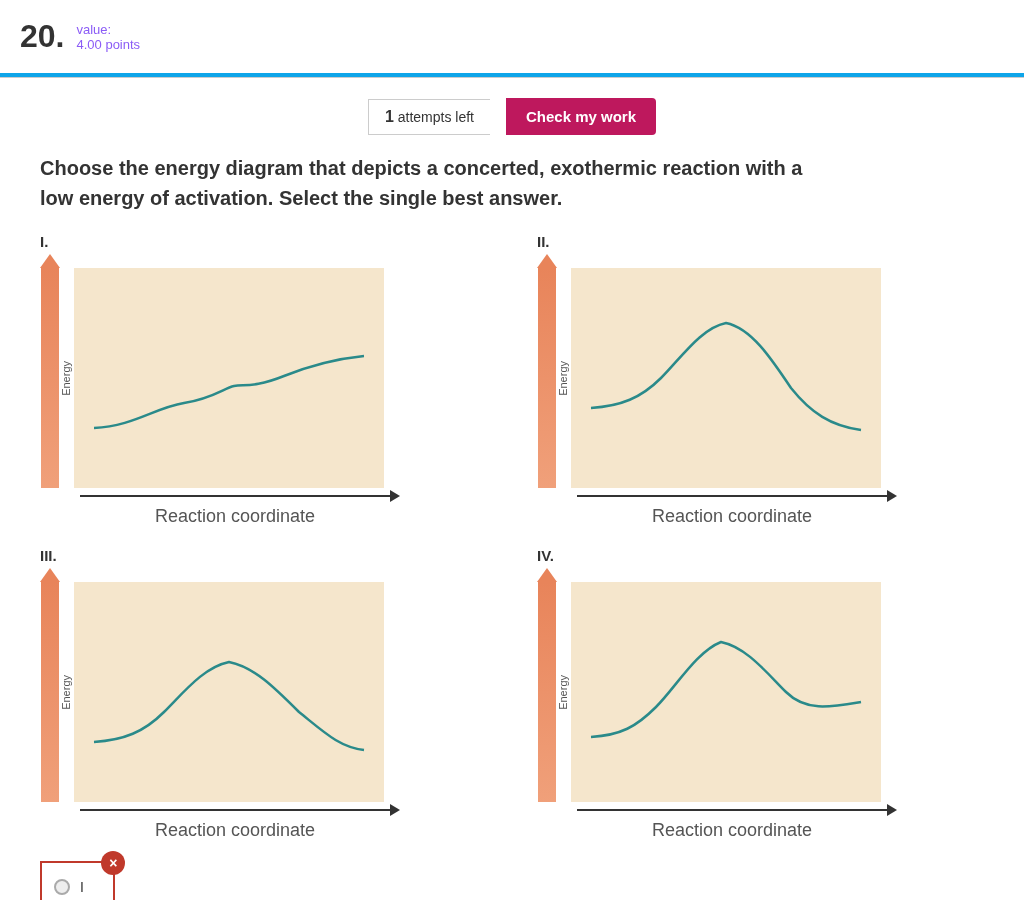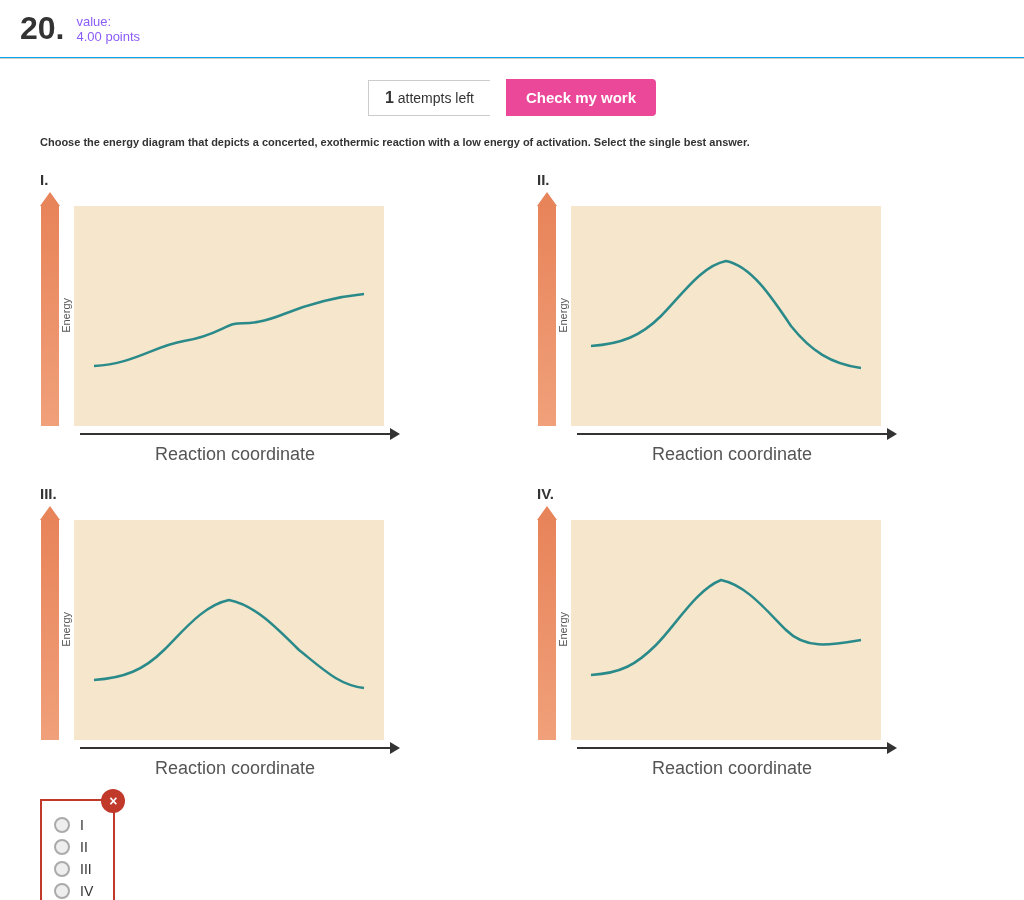--- a/index.html
+++ b/index.html
@@ -1,22 +1,22 @@
 <!DOCTYPE html>
 <html><head>
   <meta charset="utf-8">
   <style>
     * { box-sizing: border-box; margin: 0; padding: 0; }
     body { font-family: Arial, sans-serif; background: #fff; color: #333; font-size: 14px; }
 
     .header-bar {
       display: flex;
       align-items: center;
-      padding: 10px 20px;
-      border-bottom: 1px solid #0ea5e9;
+      padding: 18px 20px;
+      border-bottom: 4px solid #0ea5e9;
       background: #fff;
     }
     .question-number {
       font-size: 32px;
       font-weight: bold;
       margin-right: 12px;
     }
     .question-value { font-size: 13px; color: #8b5cf6; }
     .question-value .points { display: block; }
 
@@ -33,33 +33,33 @@
     }
     .attempts-box {
       border: 1px solid #ccc;
       padding: 8px 16px;
       font-size: 14px;
       background: #fff;
       border-right: none;
     }
     .attempts-box strong { font-size: 16px; }
     .check-work-btn {
-      background: #ec4899;
+      background: #be185d;
       color: #fff;
       border: none;
       padding: 10px 20px;
       font-size: 15px;
       font-weight: bold;
       cursor: pointer;
       border-radius: 0 4px 4px 0;
     }
 
     .question-text {
       font-weight: bold;
-      font-size: 11px;
+      font-size: 20px;
       margin-bottom: 20px;
       line-height: 1.5;
       max-width: 780px;
       margin-left: 10px;
     }
 
     .diagrams-grid {
       display: grid;
       grid-template-columns: 1fr 1fr;
       gap: 20px 40px;

